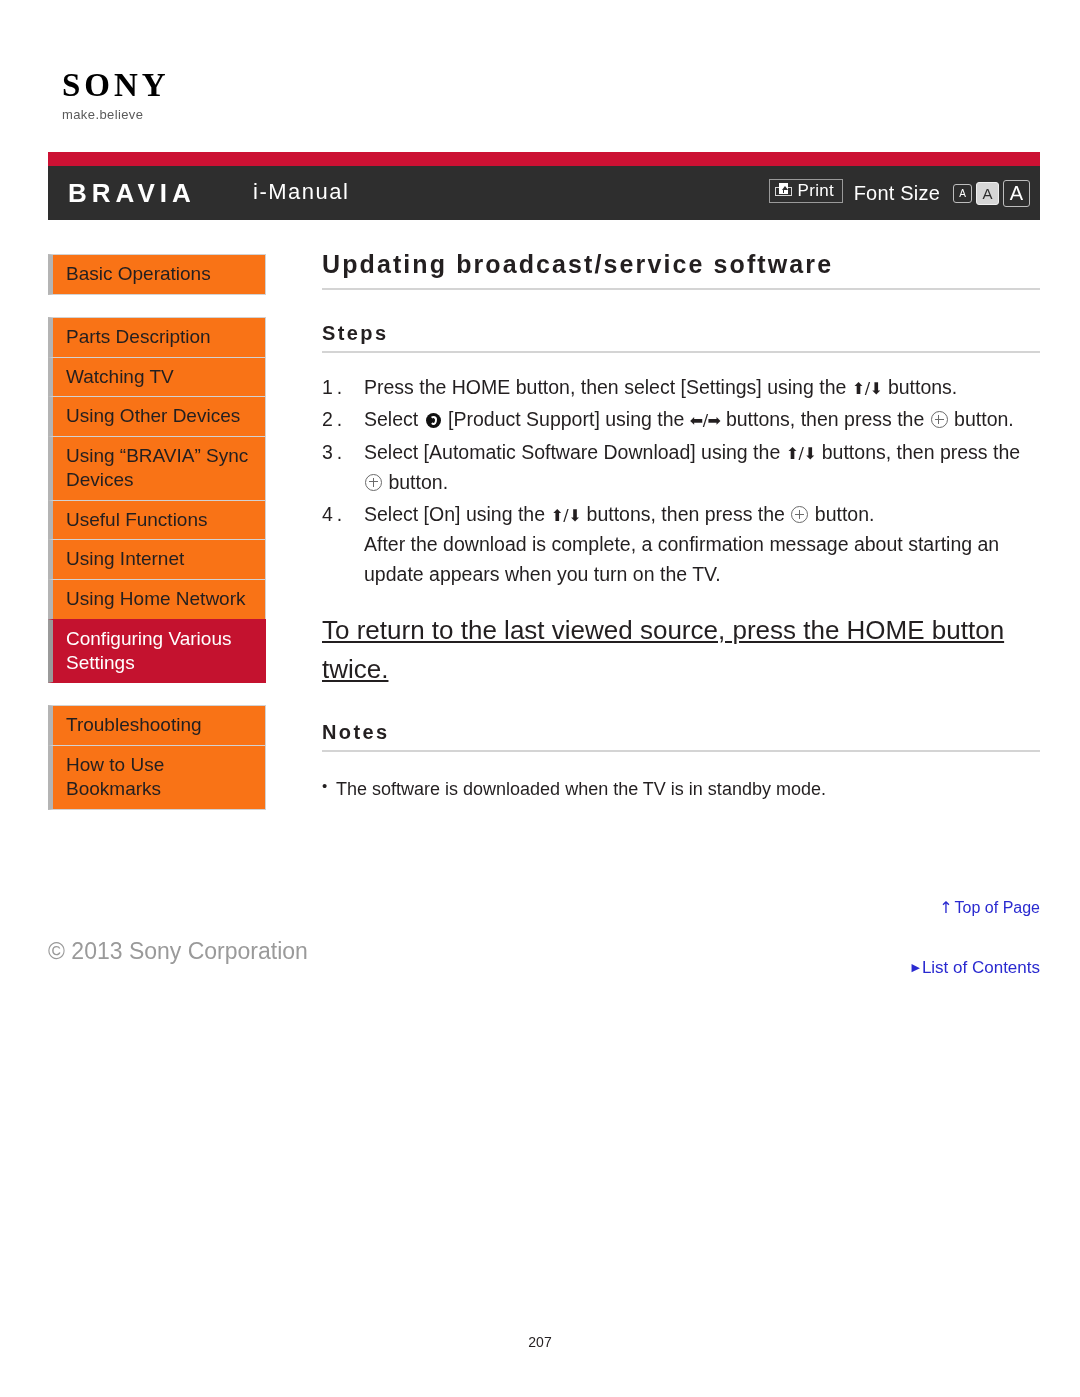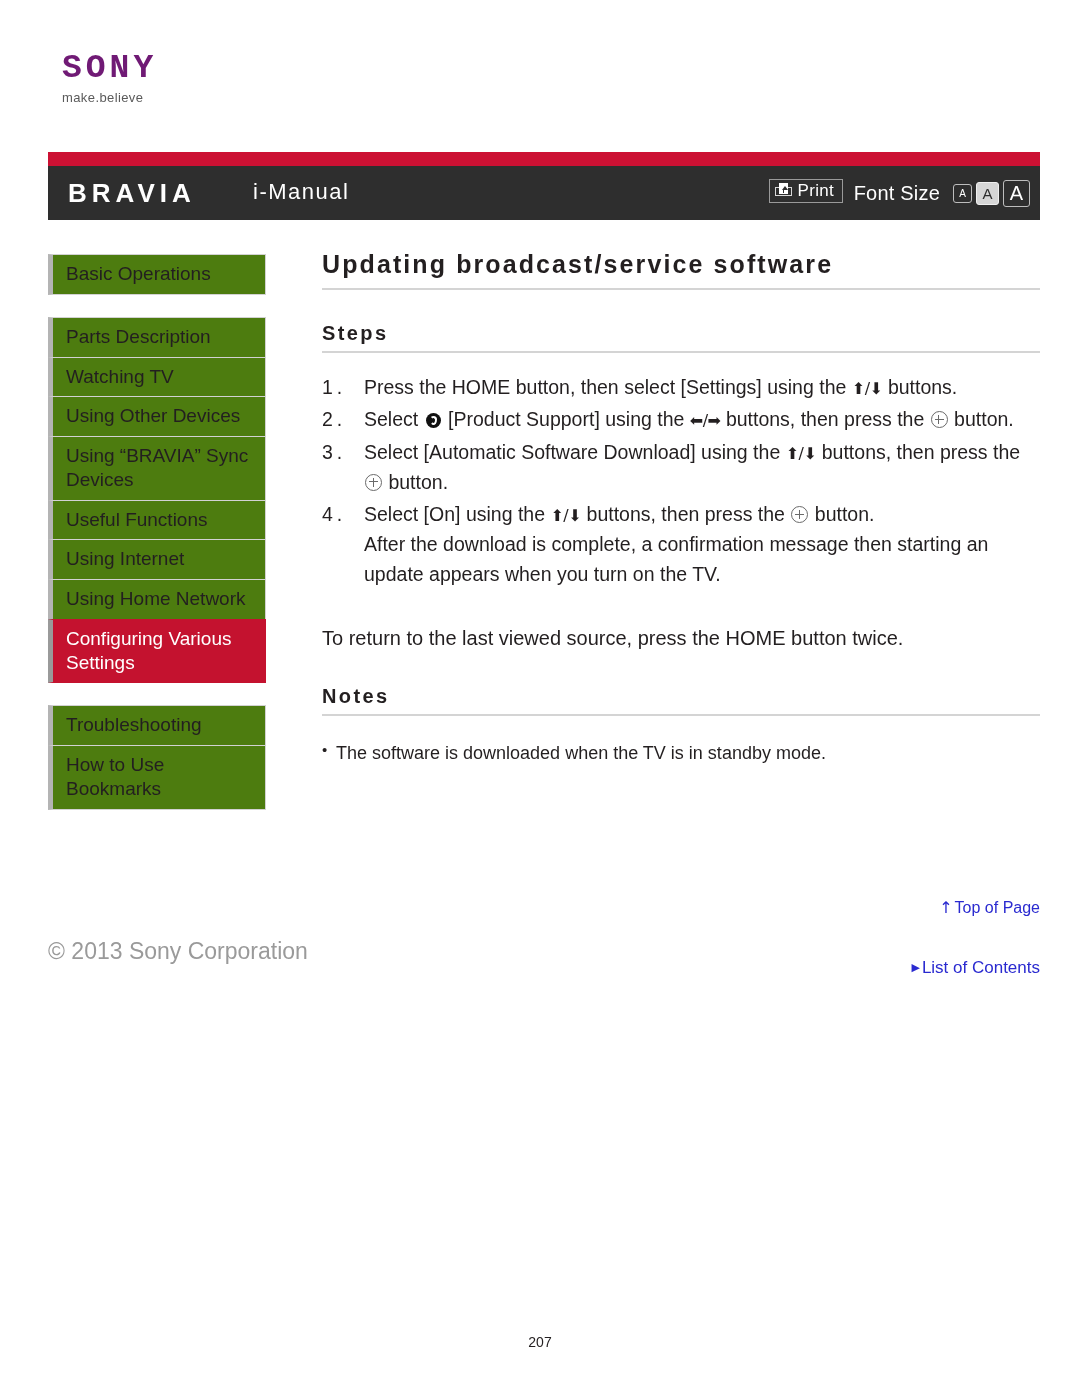--- a/index.html
+++ b/index.html
@@ -17,26 +17,27 @@
   }
 
   
   #sony-logo {
     position: absolute;
     left: 62px;
     top: 52px;
     width: 200px;
   }
   #sony-logo .wordmark {
-    font-family: Liberation Mono, monospace;
+    font-family: Liberation Serif, serif;
     font-size: 33px;
     font-weight: bold;
     letter-spacing: 4px;
-    color: #701a75;
+    color: #000000;
     line-height: 1;
+    margin-top: 17px;
   }
   #sony-logo .tagline {
     font-family: "Liberation Sans", sans-serif;
     font-size: 13px;
     letter-spacing: 0.4px;
     color: #5a5a5a;
     margin-top: 6px;
     line-height: 1;
   }
 
@@ -161,21 +162,21 @@
 
   
   #sidebar {
     position: absolute;
     left: 48px;
     top: 254px;
     width: 218px;
   }
   .nav-group { margin-bottom: 22px; }
   .nav-item {
-    background: #4d7c0f;
+    background: #f97316;
     border: 1px solid #d2d2d2;
     border-left: 5px solid #b4b4b4;
     box-sizing: border-box;
     width: 218px;
     padding: 7px 8px 8px 13px;
     font-size: 19px;
     color: #231f20;
     line-height: 1.25;
     margin-top: -1px;
   }
@@ -280,24 +281,25 @@
     position: absolute;
     left: 4px; top: 3px;
     width: 7px; height: 9px;
     border-radius: 50% 50% 50% 50% / 40% 40% 60% 60%;
     border: 2px solid #ffffff;
     box-sizing: border-box;
     border-left-color: transparent;
   }
 
   #closing-text {
-    font-size: 20px;
+    font-size: 26px;
     line-height: 1.5;
     color: #231f20;
-    margin-top: 34px;
+    margin-top: 22px;
+    text-decoration: underline;
   }
 
   #notes-list {
     margin: 24px 0 0 0;
     padding: 0;
     list-style: none;
   }
   #notes-list li {
     font-size: 18px;
     line-height: 1.5;
@@ -410,21 +412,21 @@
 <div id="content">
 
   <h1 id="page-title">Updating broadcast/service software</h1>
 
   <h2 class="section-heading">Steps</h2>
 
   <ol id="steps-list">
       <li><span class="step-num">1.</span><span>Press the HOME button, then select [Settings] using the </span><span class="arrow-ud">⬆/⬇</span><span> buttons.</span></li>
       <li><span class="step-num">2.</span><span>Select </span><span class="support-icon"></span><span> [Product Support] using the </span><span class="arrow-lr">⬅/➡</span><span> buttons, then press the </span><span class="circle-plus"></span><span> button.</span></li>
       <li><span class="step-num">3.</span><span>Select [Automatic Software Download] using the </span><span class="arrow-ud">⬆/⬇</span><span> buttons, then press the </span><span class="circle-plus"></span><span> button.</span></li>
-      <li><span class="step-num">4.</span><span>Select [On] using the </span><span class="arrow-ud">⬆/⬇</span><span> buttons, then press the </span><span class="circle-plus"></span><span> button.</span><span class="sub-line"><span>After the download is complete, a confirmation message then starting an update appears when you turn on the TV.</span></span></li>
+      <li><span class="step-num">4.</span><span>Select [On] using the </span><span class="arrow-ud">⬆/⬇</span><span> buttons, then press the </span><span class="circle-plus"></span><span> button.</span><span class="sub-line"><span>After the download is complete, a confirmation message about starting an update appears when you turn on the TV.</span></span></li>
     </ol>
 
   <p id="closing-text">To return to the last viewed source, press the HOME button twice.</p>
 
   <h2 class="section-heading">Notes</h2>
 
   <ul id="notes-list">
       <li>The software is downloaded when the TV is in standby mode.</li>
     </ul>
 </div>

